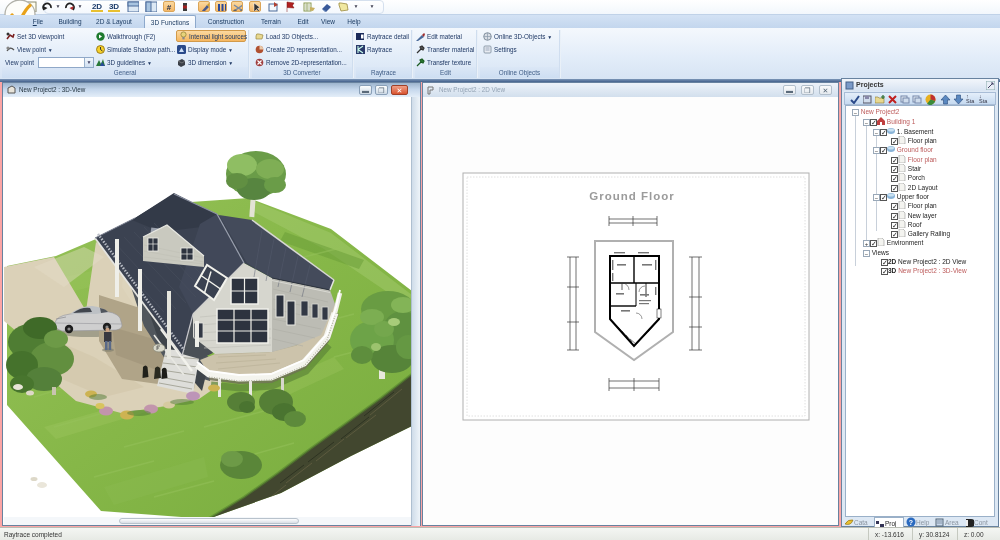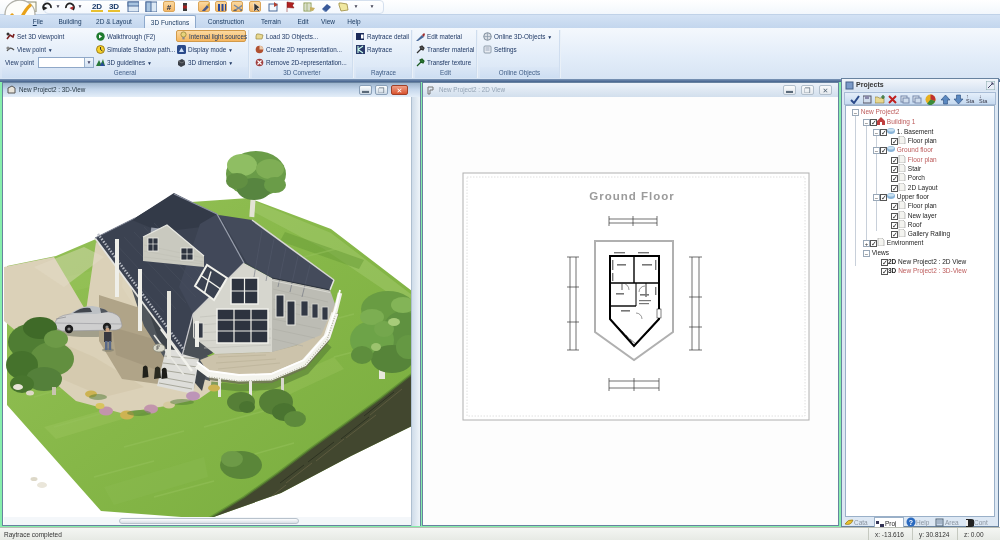--- a/index.html
+++ b/index.html
@@ -1,17 +1,17 @@
 <!DOCTYPE html>
 <html><head><meta charset="utf-8">
 <style>
 *{margin:0;padding:0;box-sizing:border-box;}
 html,body{width:1000px;height:540px;overflow:hidden;}
 body{font-family:"Liberation Sans",sans-serif;background:#fff;position:relative;}
-#app{position:absolute;left:0;top:0;width:883px;height:540px;background:#86efac;}
+#app{position:absolute;left:0;top:0;width:883px;height:540px;background:#fca5a5;}
 .abs{position:absolute;}
 
 #qat{left:0;top:0;width:1000px;height:15px;background:linear-gradient(#ffffff,#f2f7fc);border-bottom:1px solid #c0d2e8;}
 #qatbox{left:44px;top:0px;width:340px;height:14px;border:1px solid #d5e0ee;border-radius:4px;background:linear-gradient(#ffffff,#f4f8fd);}
 .qi{position:absolute;top:1px;width:12px;height:11px;font-size:8px;line-height:11px;text-align:center;}
 .qhl{background:linear-gradient(#fbd9a0,#f5b868);border:1px solid #dba558;border-radius:2px;}
 #tabs{left:0;top:15px;width:1000px;height:13px;background:linear-gradient(#d3e2f4,#c3d6ee);font-size:6.5px;color:#17375e;}
 .tab{position:absolute;top:0;height:13px;line-height:13px;text-align:center;}
 #activetab{left:144px;top:15px;width:52px;height:13px;background:linear-gradient(#fdfeff,#e9f1fb);border:1px solid #8da9cc;border-bottom:none;border-radius:2px 2px 0 0;line-height:13px;text-align:center;color:#17375e;font-size:6.5px;}
 #ribbon{left:0;top:28px;width:1000px;height:51px;background:linear-gradient(#f4f8fd,#e3edf9 55%,#d7e4f4);}

